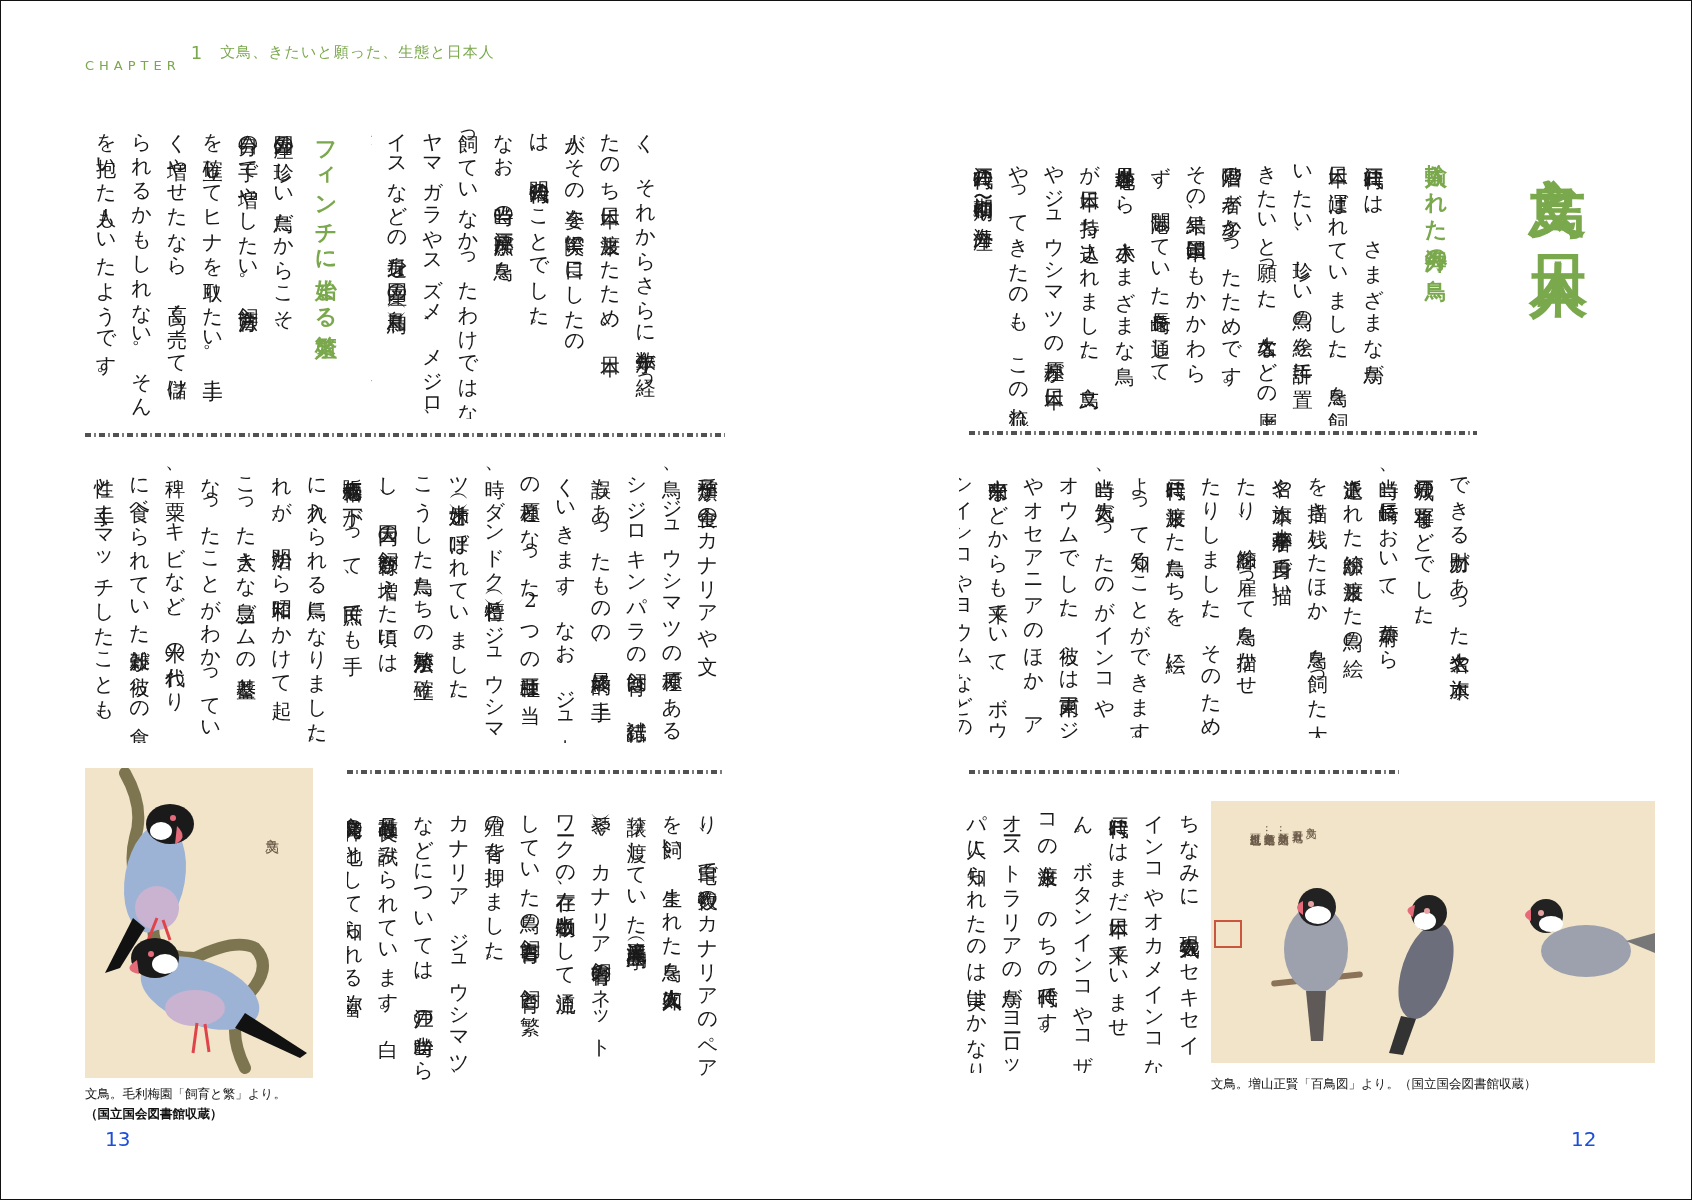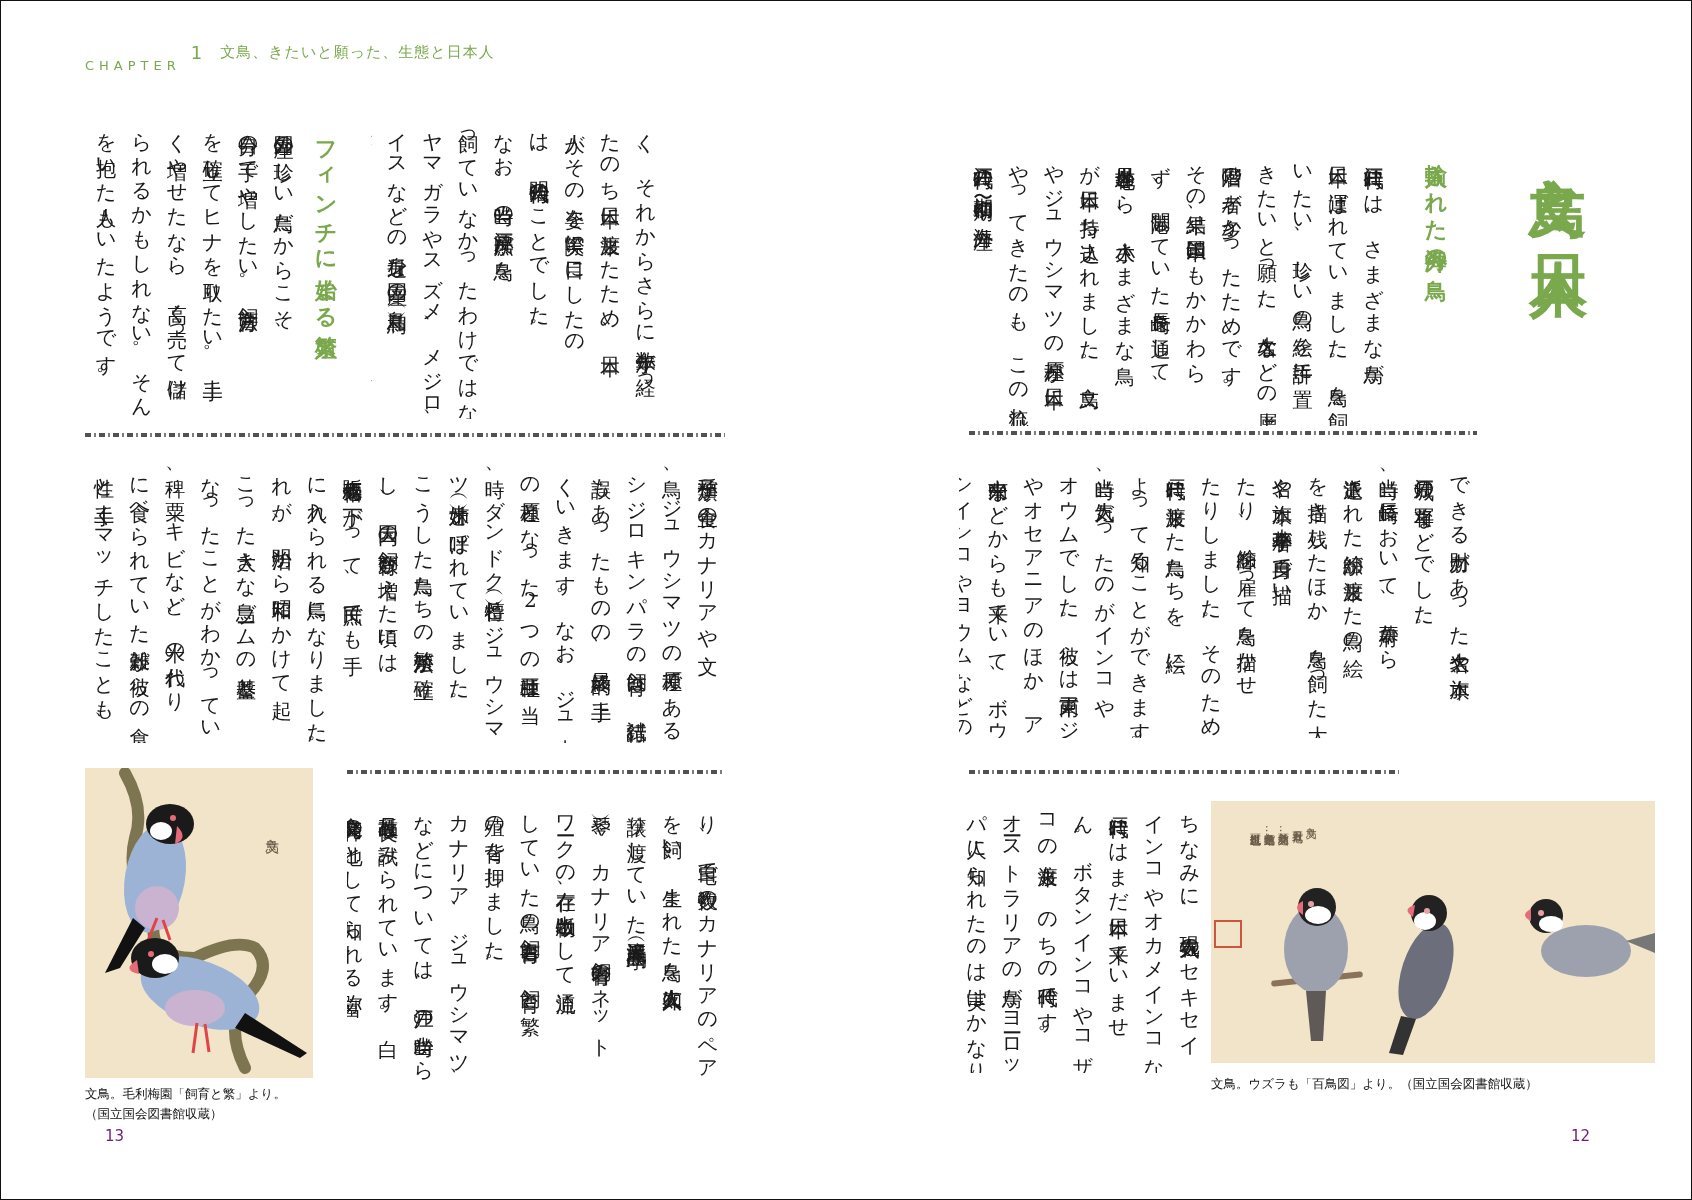--- a/index.html
+++ b/index.html
@@ -33,21 +33,21 @@
     font-family:"DejaVu Sans", sans-serif; color:#7aa84c; font-weight:bold;
     font-size:58px; letter-spacing:4px; line-height:66px; white-space:nowrap;
   }
   .divider {
     position:absolute; height:4px;
     background:repeating-linear-gradient(90deg,#333 0 6px,transparent 6px 9px,#666 9px 11px,transparent 11px 14px);
     opacity:.85;
   }
   .illust { position:absolute; background:#f1e4c9; overflow:hidden; }
   .caption { position:absolute; font-family:"DejaVu Sans", sans-serif; font-size:12.5px; line-height:19px; color:#111; white-space:nowrap; }
-  .page-num { position:absolute; font-family:"DejaVu Sans", sans-serif; font-size:15px; color:#701a75; }
+  .page-num { position:absolute; font-family:"DejaVu Sans", sans-serif; font-size:20px; color:#1d4ed8; }
 </style>
 </head>
 <body>
 
 <div class="spread">
 
   <div class="running-head">
     <span class="chap">CHAPTER</span>
     <span class="num">1</span>
     <span class="title">文鳥、きたいと願った、生態と日本人</span>
@@ -95,21 +95,21 @@
       <circle cx="216" cy="110" r="3" fill="#e6a2a2"></circle>
 
       <ellipse cx="375" cy="150" rx="45" ry="26" fill="#9da0ad"></ellipse>
       <path d="M415 140 L444 132 L444 152 Z" fill="#777"></path>
       <circle cx="335" cy="115" r="17" fill="#222"></circle>
       <ellipse cx="340" cy="123" rx="12" ry="8" fill="#fff"></ellipse>
       <path d="M320 108 Q308 114 320 120 Z" fill="#e56b7a"></path>
       <circle cx="330" cy="112" r="3" fill="#e6a2a2"></circle>
     </svg>
   </div>
-  <div class="caption" style="left:1210px; top:1073px;">文鳥。ウズラも「百鳥図」より。（国立国会図書館収蔵）</div>
+  <div class="caption" style="left:1210px; top:1073px;">文鳥。増山正賢「百鳥図」より。（国立国会図書館収蔵）</div>
   <div class="page-num" style="left:1570px; top:1126px;text-align:right;">12</div>
 
   <div class="vblock" style="left:370px; top:118px; width:292px; height:300px;"><span class="line">く、それからさらに数十年が経っ</span><span class="line">たのち日本に渡来したため、日本</span><span class="line">人がその姿を実際に目にしたの</span><span class="line">は、明治時代のことでした。</span><span class="line">なお、当時の江戸庶民が鳥を</span><span class="line">飼っていなかったわけではなく、</span><span class="line">ヤマガラやスズメ、メジロ、ウグ</span><span class="line">イスなどの身近な国産の鳥（和鳥）</span><span class="line">が飼育されていました。ウズラも</span></div>
 
   <div class="heading" style="left:310px; top:125px;">フィンチに始まる繁殖</div>
 
   <div class="vblock" style="left:84px; top:118px; width:216px; height:300px;"><span class="line">外国産の珍しい鳥だからこそ、</span><span class="line">自分の手で増やしたい。飼育方法</span><span class="line">を確立してヒナを取りたい。上手</span><span class="line">く増やせたなら、高く売って儲け</span><span class="line">られるかもしれない。そんな思い</span><span class="line">を抱いた人もいたようです。</span></div>
 
   <div class="divider" style="left:84px; top:432px; width:640px;"></div>
 
@@ -139,16 +139,16 @@
       <ellipse cx="110" cy="240" rx="30" ry="18" fill="#c9b3d0"></ellipse>
       <path d="M160 245 L222 285 L215 290 L150 260 Z" fill="#111"></path>
       <ellipse cx="70" cy="190" rx="24" ry="20" fill="#1a1a1a"></ellipse>
       <ellipse cx="80" cy="196" rx="13" ry="10" fill="#fff"></ellipse>
       <path d="M52 192 Q36 202 54 206 Z" fill="#e56b7a"></path>
       <circle cx="66" cy="186" r="3" fill="#e56b7a"></circle>
       <path d="M112 255 L108 285 M120 256 L124 284" stroke="#e0444b" stroke-width="3"></path>
     </svg>
   </div>
   <div class="caption" style="left:84px; top:1083px;">文鳥。毛利梅園「飼育と繁」より。</div>
-  <div class="caption" style="left:84px; top:1103px;">（国立国会図書館収蔵）</div>
+  <div class="caption" style="left:84px; top:1103px;font-weight:bold;">（国立国会図書館収蔵）</div>
   <div class="page-num" style="left:104px; top:1126px;">13</div>
 
 </div>
 
 </body></html>

